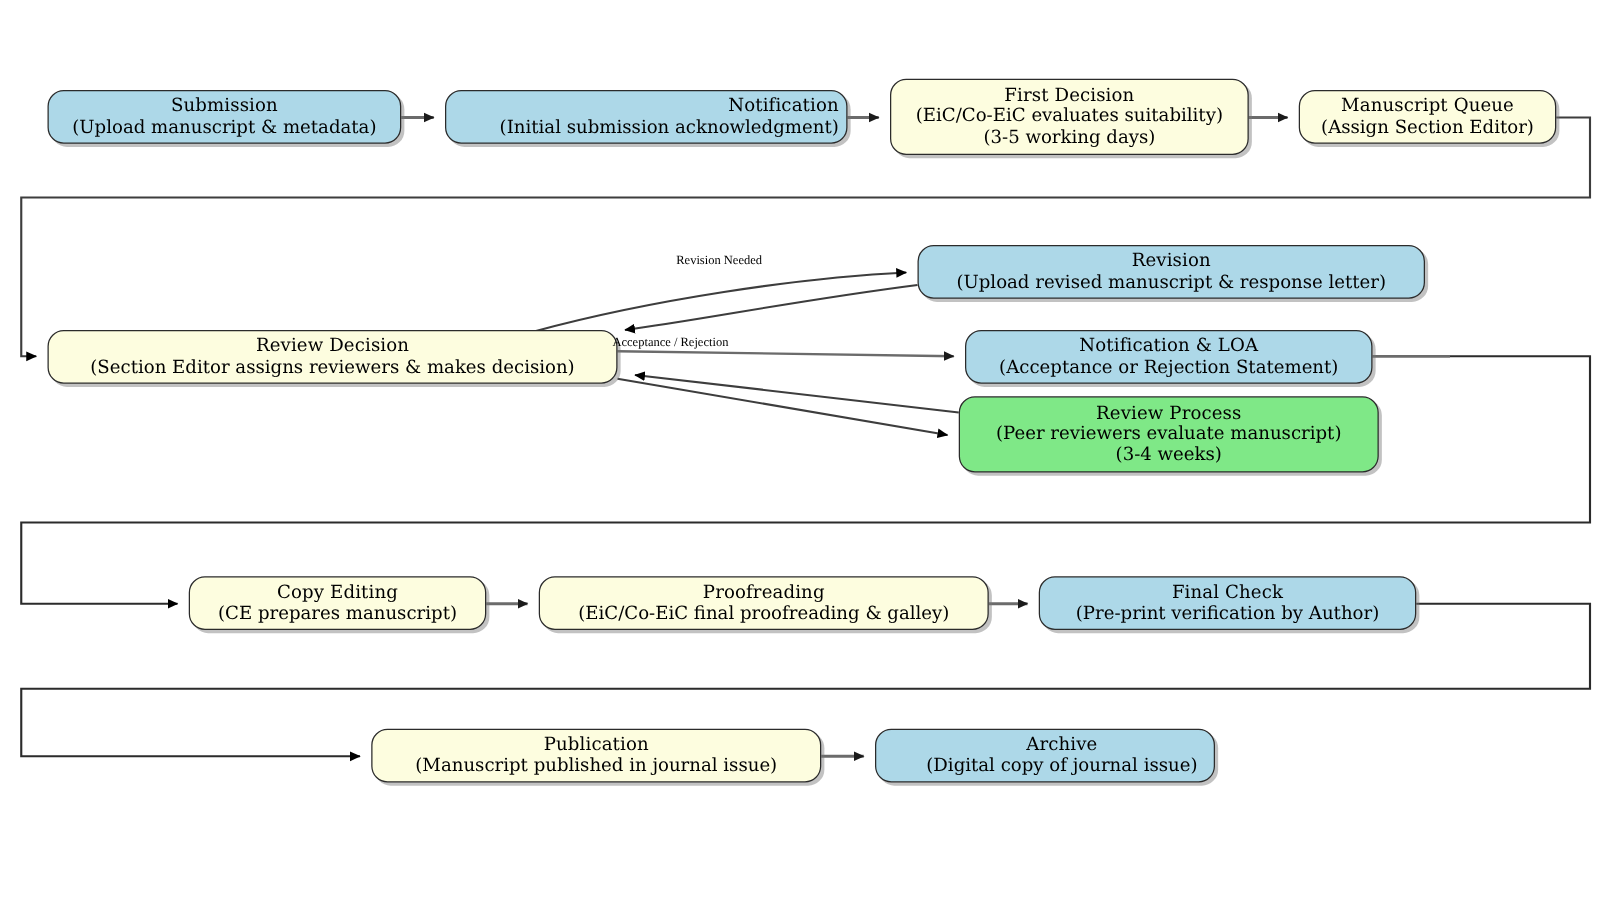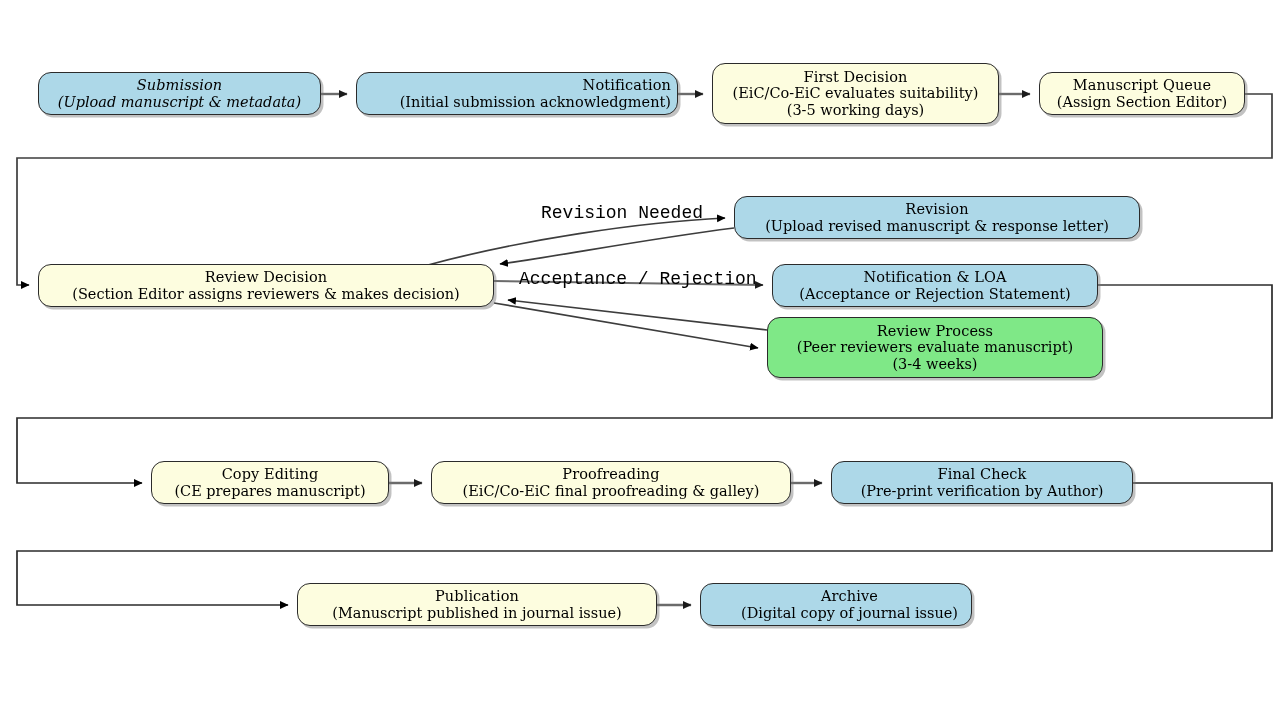--- a/index.html
+++ b/index.html
@@ -47,22 +47,22 @@
     white-space: nowrap;
     padding: 0 6px;
   }
   .node .ln.t { letter-spacing: 0.1px; }
   .fill-blue   { background: #add8e8; }
   .fill-cream  { background: #fdfddf; }
   .fill-green  { background: #7fe887; }
 
   .edge-label {
     position: absolute;
-    font-family: Liberation Mono, monospace;
-    font-size: 18px;
+    font-family: Liberation Serif, serif;
+    font-size: 10px;
     color: #000000;
     white-space: nowrap;
     background: transparent;
     z-index: 4;
   }
 </style>
 </head>
 <body>
 
 <div id="canvas">
@@ -120,23 +120,23 @@
     <g stroke="#2b2b2b" stroke-width="1.7" fill="none">
       <path d="M1133,483 L1272,483 L1272,551 L17,551 L17,605 L288,605" marker-end="url(#arrowDark)"></path>
     </g>
 
     <g stroke="#6b6b6b" stroke-width="2.4" fill="none">
       <path d="M657,605 L691,605" marker-end="url(#arrowGray)"></path>
     </g>
   </svg>
 
   <div class="edge-label" style="left:541px; top:203px;">Revision Needed</div>
-  <div class="edge-label" style="left:519px; top:269px;">Acceptance / Rejection</div>
-
-  <div class="node fill-blue" style="left:38px; top:72px; width:283px; height:43px;font-style:italic;">
+  <div class="edge-label" style="left:490px; top:269px;">Acceptance / Rejection</div>
+
+  <div class="node fill-blue" style="left:38px; top:72px; width:283px; height:43px;">
     <span class="ln t">Submission</span>
     <span class="ln">(Upload manuscript &amp; metadata)</span>
   </div>
 
   <div class="node fill-blue" style="left:356px; top:72px; width:322px; height:43px;align-items:flex-end;">
     <span class="ln t">Notification</span>
     <span class="ln">(Initial submission acknowledgment)</span>
   </div>
 
   <div class="node fill-cream" style="left:712px; top:63px; width:287px; height:61px;">

